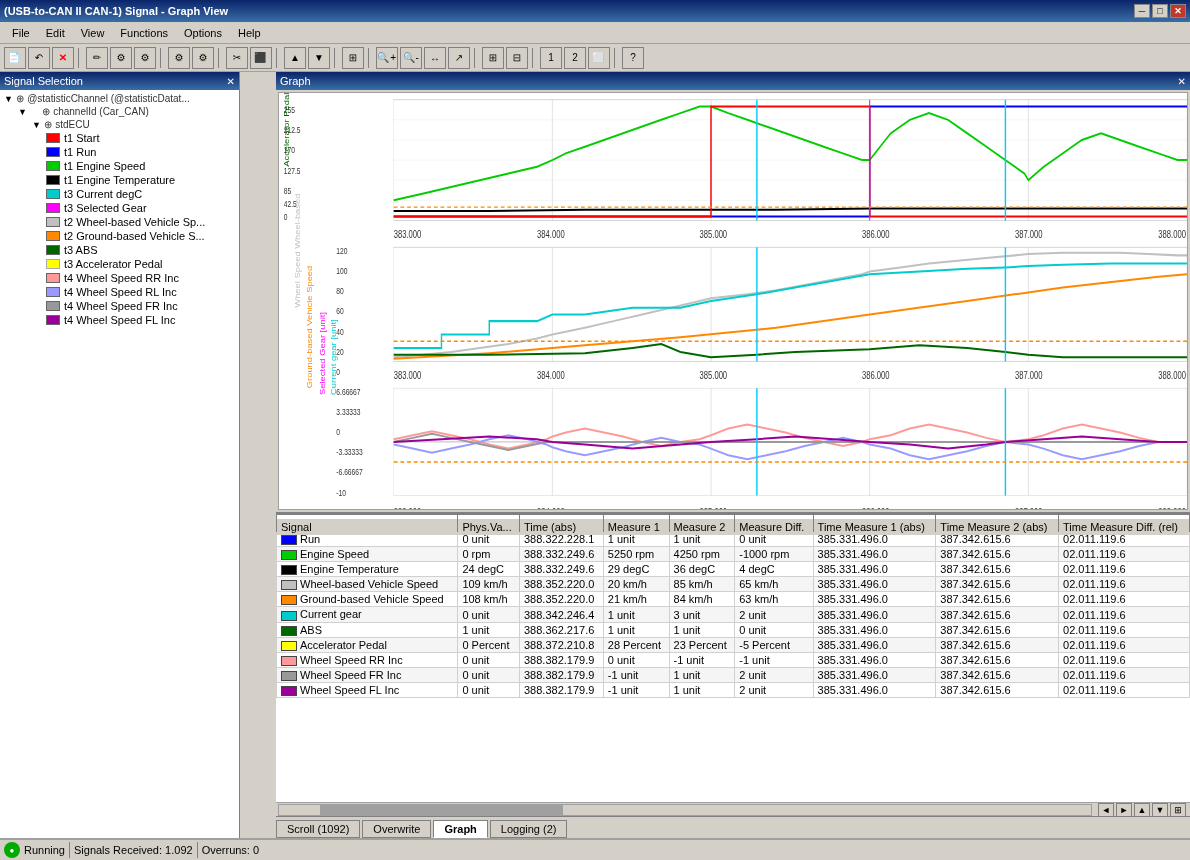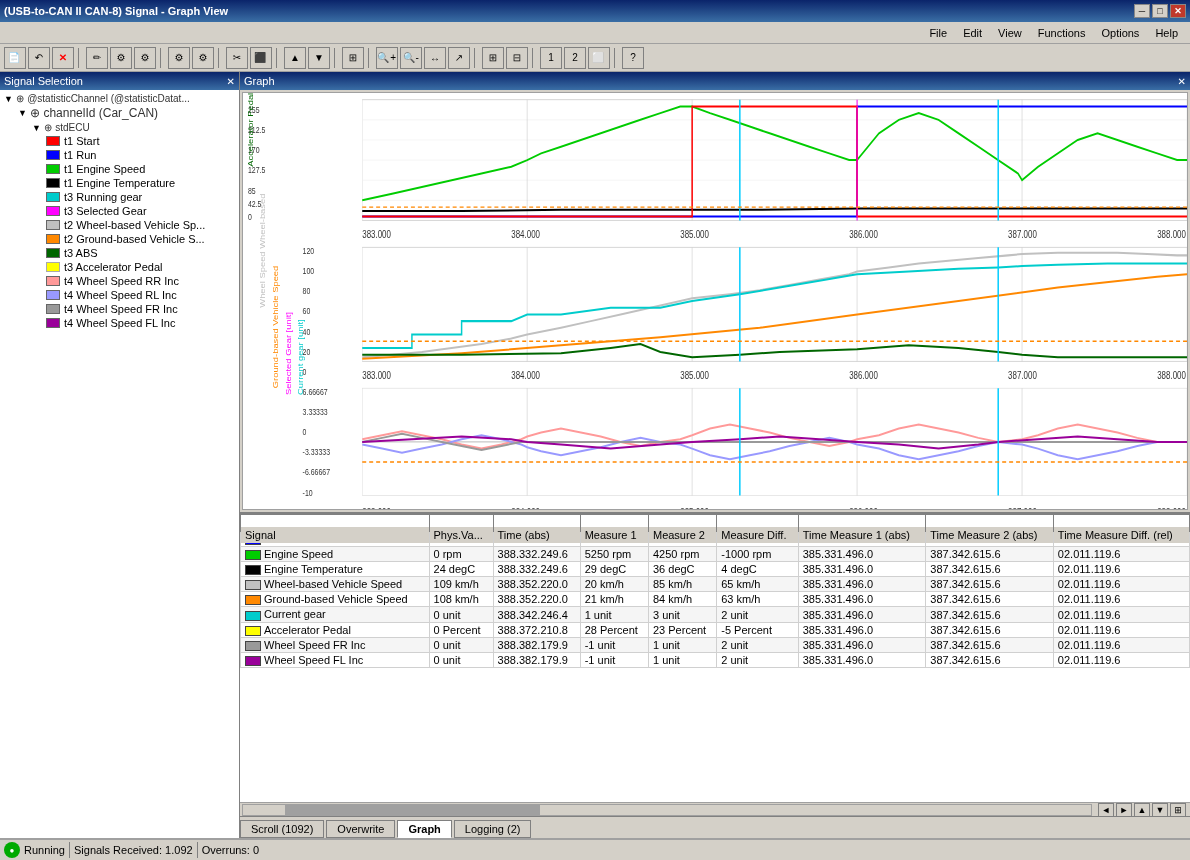--- a/index.html
+++ b/index.html
@@ -31,21 +31,20 @@
     .tb-close { background: #c0392b; color: #fff; }
     
     
     .menu-bar {
       background: #d4d0c8;
       height: 22px;
       display: flex;
       align-items: center;
       border-bottom: 1px solid #a0a0a0;
       padding: 0 4px;
-      justify-content: flex-end;
     }
     .menu-item {
       padding: 2px 8px;
       cursor: pointer;
       font-size: 11px;
     }
     
     
     .toolbar {
       background: #d4d0c8;
@@ -115,20 +114,21 @@
     .tree-indent1 { margin-left: 14px; }
     .tree-indent2 { margin-left: 28px; }
     .tree-indent3 { margin-left: 42px; }
     
     
     .graph-area {
       flex: 1;
       display: flex;
       flex-direction: column;
       background: #d4d0c8;
+      margin-left: 36px;
     }
     .graph-header {
       background: linear-gradient(to bottom, #0a246a, #3a6ea5);
       color: white;
       height: 18px;
       display: flex;
       align-items: center;
       justify-content: space-between;
       padding: 0 4px;
       font-size: 11px;
@@ -155,21 +155,21 @@
       font-size: 11px;
     }
     .data-table th {
       background: #d4d0c8;
       border: 1px solid #808080;
       padding: 2px 4px;
       text-align: left;
       font-weight: normal;
       white-space: nowrap;
       position: sticky;
-      top: 12px;
+      top: 4px;
       z-index: 10;
     }
     .data-table td {
       border: 1px solid #d0d0d0;
       padding: 1px 4px;
       white-space: nowrap;
     }
     .data-table tr:nth-child(even) { background: #f5f5f5; }
     .signal-swatch {
       display: inline-block;
@@ -228,21 +228,21 @@
       align-items: center;
     }
     
     .nav-arrows { display: flex; margin-left: auto; padding: 0 4px; gap: 2px; }
     .nav-arrow { width: 16px; height: 14px; background: #d4d0c8; border: 1px solid #808080; cursor: pointer; display: flex; align-items: center; justify-content: center; font-size: 9px; }
   </style>
 </head>
 <body>
 
 <div class="title-bar">
-  <span>(USB-to-CAN II CAN-8) Signal - Graph View</span>
+  <span>(USB-to-CAN II CAN-1) Signal - Graph View</span>
   <div class="title-bar-buttons">
     <div class="tb-btn tb-min">─</div>
     <div class="tb-btn tb-max">□</div>
     <div class="tb-btn tb-close">✕</div>
   </div>
 </div>
 
 <div class="menu-bar">
   <div class="menu-item">File</div>
   <div class="menu-item">Edit</div>
@@ -295,21 +295,21 @@
       <span class="panel-close">✕</span>
     </div>
     <div class="tree-content">
 
       <div class="tree-item">
         <span class="tree-expand">▼</span>
         <span style="font-size:10px; color:#333;">⊕ @statisticChannel (@statisticDatat...</span>
       </div>
       <div class="tree-item tree-indent1">
         <span class="tree-expand">▼</span>
-        <span style="font-size:12px; color:#333;">⊕ channelId (Car_CAN)</span>
+        <span style="font-size:10px; color:#333;margin-left:12px;">⊕ channelId (Car_CAN)</span>
       </div>
       <div class="tree-item tree-indent2">
         <span class="tree-expand">▼</span>
         <span style="font-size:10px; color:#333;">⊕ stdECU</span>
       </div>
 
       <div class="tree-item tree-indent3">
         <span class="signal-color" style="background:#ff0000;"></span>
         <span>t1 Start</span>
       </div>
@@ -320,21 +320,21 @@
       <div class="tree-item tree-indent3">
         <span class="signal-color" style="background:#00cc00;"></span>
         <span>t1 Engine Speed</span>
       </div>
       <div class="tree-item tree-indent3">
         <span class="signal-color" style="background:#000000;"></span>
         <span>t1 Engine Temperature</span>
       </div>
       <div class="tree-item tree-indent3">
         <span class="signal-color" style="background:#00cccc;"></span>
-        <span>t3 Running gear</span>
+        <span>t3 Current degC</span>
       </div>
       <div class="tree-item tree-indent3">
         <span class="signal-color" style="background:#ff00ff;"></span>
         <span>t3 Selected Gear</span>
       </div>
       <div class="tree-item tree-indent3">
         <span class="signal-color" style="background:#c0c0c0;"></span>
         <span>t2 Wheel-based Vehicle Sp...</span>
       </div>
       <div class="tree-item tree-indent3">
@@ -588,26 +588,48 @@
               <td>0 unit</td>
               <td>388.342.246.4</td>
               <td>1 unit</td>
               <td>3 unit</td>
               <td>2 unit</td>
               <td>385.331.496.0</td>
               <td>387.342.615.6</td>
               <td>02.011.119.6</td>
             </tr>
             <tr>
+              <td><span class="signal-swatch" style="background: rgb(0, 102, 0);"></span>ABS</td>
+              <td>1 unit</td>
+              <td>388.362.217.6</td>
+              <td>1 unit</td>
+              <td>1 unit</td>
+              <td>0 unit</td>
+              <td>385.331.496.0</td>
+              <td>387.342.615.6</td>
+              <td>02.011.119.6</td>
+            </tr>
+            <tr>
               <td><span class="signal-swatch" style="background: rgb(255, 255, 0);"></span>Accelerator Pedal</td>
               <td>0 Percent</td>
               <td>388.372.210.8</td>
               <td>28 Percent</td>
               <td>23 Percent</td>
               <td>-5 Percent</td>
+              <td>385.331.496.0</td>
+              <td>387.342.615.6</td>
+              <td>02.011.119.6</td>
+            </tr>
+            <tr>
+              <td><span class="signal-swatch" style="background: rgb(255, 153, 153);"></span>Wheel Speed RR Inc</td>
+              <td>0 unit</td>
+              <td>388.382.179.9</td>
+              <td>0 unit</td>
+              <td>-1 unit</td>
+              <td>-1 unit</td>
               <td>385.331.496.0</td>
               <td>387.342.615.6</td>
               <td>02.011.119.6</td>
             </tr>
             <tr>
               <td><span class="signal-swatch" style="background: rgb(153, 153, 153);"></span>Wheel Speed FR Inc</td>
               <td>0 unit</td>
               <td>388.382.179.9</td>
               <td>-1 unit</td>
               <td>1 unit</td>

